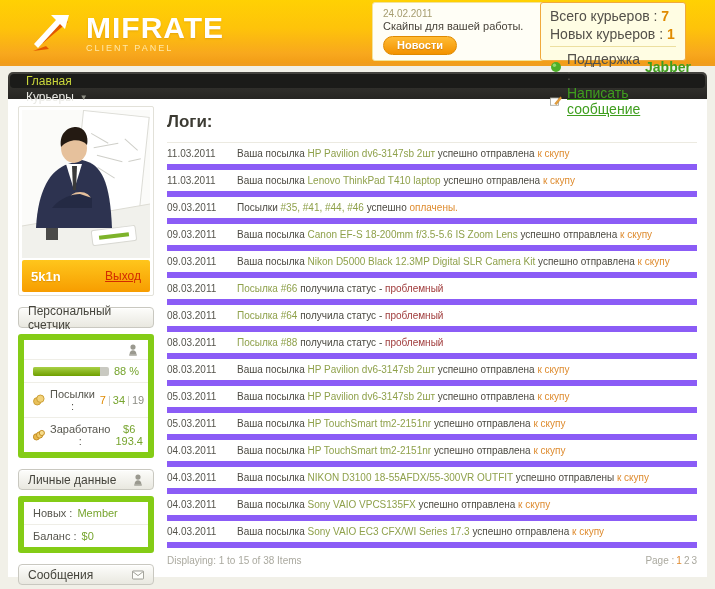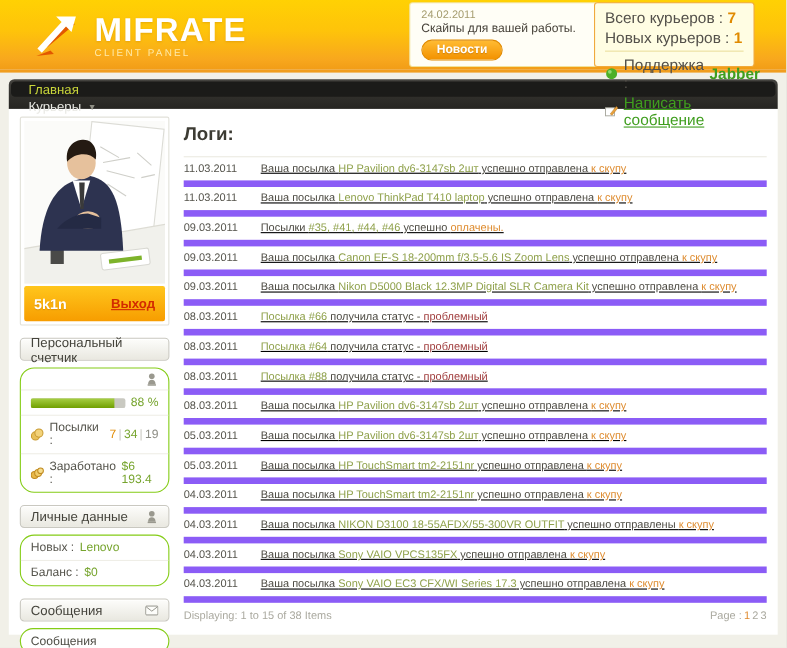--- a/index.html
+++ b/index.html
@@ -47,46 +47,46 @@
   
   .content { margin:0 8px; height:478px; background:#ffffff; display:flex; gap:13px; padding:7px 10px 8px; }
 
   
   .sidebar { width:136px; flex:0 0 auto; }
   .photo-box { border:1px solid #e2e1d9; background:#fff; padding:3px; border-radius:2px; }
   .photo { display:block; width:128px; height:148px; }
   .user-bar { height:28px; margin-top:2px; background:linear-gradient(180deg,#ffc61c,#f79d00);
     display:flex; align-items:center; justify-content:space-between; padding:16px 9px; border-radius:2px; }
   .user-name { color:#fff; font-weight:bold; font-size:13px; text-shadow:0 1px 1px rgba(160,90,0,.3); }
-  .logout-link { color:#d32b00; font-weight:bold; font-size:12px; text-decoration:underline; cursor:pointer; }
+  .logout-link { color:#d32b00; font-weight:normal; font-size:12px; text-decoration:underline; cursor:pointer; }
 
   .side-header { margin-top:11px; height:21px; display:flex; align-items:center; justify-content:space-between;
     background:linear-gradient(180deg,#fdfdfb,#e9e8e0); border:1px solid #c9c8c0; border-radius:4px;
     padding:0 9px; font-size:12px; color:#45443c; box-shadow:inset 0 1px 0 #fff; }
-  .side-box { margin-top:6px; background:#fff; border:1px solid #84cc16; border-radius:13px; }
+  .side-box { margin-top:6px; background:#fff; border:6px solid #84cc16; border-radius:3px;text-align:center; }
   .side-row { display:flex; align-items:center; gap:5px; padding:5px 9px; font-size:11px; color:#56554d; }
   .side-row + .side-row { border-top:1px solid #efeee7; }
   .row-right { justify-content:flex-end; padding:4px 9px 3px; }
   .v-orange { color:#e08a00; }
   .v-green  { color:#76a42d; }
   .v-gray   { color:#8c8c84; }
   .v-sep    { color:#c9c8c0; padding:0 2px; }
   .link-dark { color:#4e4d45; cursor:pointer; }
 
   .bar { flex:1; height:9px; background:#c9c9c1; border-radius:2px; overflow:hidden; }
   .bar-fill { height:100%; background:linear-gradient(180deg,#a8d045,#6f9f00); }
   .bar-label { font-size:11px; color:#76a42d; white-space:nowrap; }
 
   
   .main { flex:1; min-width:0; padding-top:2px; }
   .main-title { font-size:17px; font-weight:bold; color:#3c3b33; margin:4px 0 10px; }
   .log-list { border-top:1px solid #eceae1; }
   .log-row { display:flex; padding:4px 0; border-bottom:6px solid #8b5cf6; font-size:10px; line-height:13px; }
   .log-date { flex:0 0 70px; color:#55544c; }
-  .log-text { flex:1;text-decoration:underline; }
+  .log-text { flex:1; }
   .seg-t { color:#4c4a42; }
   .seg-g { color:#8fa14b; }
   .seg-o { color:#de8b2e; cursor:pointer; }
   .seg-r { color:#a03c3c; }
 
   .list-footer { display:flex; justify-content:space-between; align-items:center; margin-top:7px;
     font-size:10px; color:#aaa99f; }
   .pager { display:flex; gap:2px; align-items:center; }
   .page-num { color:#aaa99f; cursor:pointer; }
   .page-num.current { color:#e08a2e; }
@@ -232,21 +232,21 @@
         <span>Личные данные</span>
         <svg class="mini-icon" viewBox="0 0 12 14">
             <circle cx="6" cy="3.6" r="3" fill="#9a998f"></circle>
             <path d="M2 12 C2 8.6 4 7.2 6 7.2 C8 7.2 10 8.6 10 12 Z" fill="#9a998f"></path>
             <rect x="1.6" y="12" width="8.8" height="1.6" fill="#9a998f"></rect>
           </svg>
       </div>
       <div class="side-box">
         <div class="side-row">
           <span>Новых : </span>
-          <span class="v-green">Lenovo</span>
+          <span class="v-green">Member</span>
         </div>
         <div class="side-row">
           <span>Баланс : </span>
           <span class="v-green">$0</span>
         </div>
       </div>
 
       <div class="side-header">
         <span>Сообщения</span>
         <svg class="mini-icon" viewBox="0 0 14 11">

